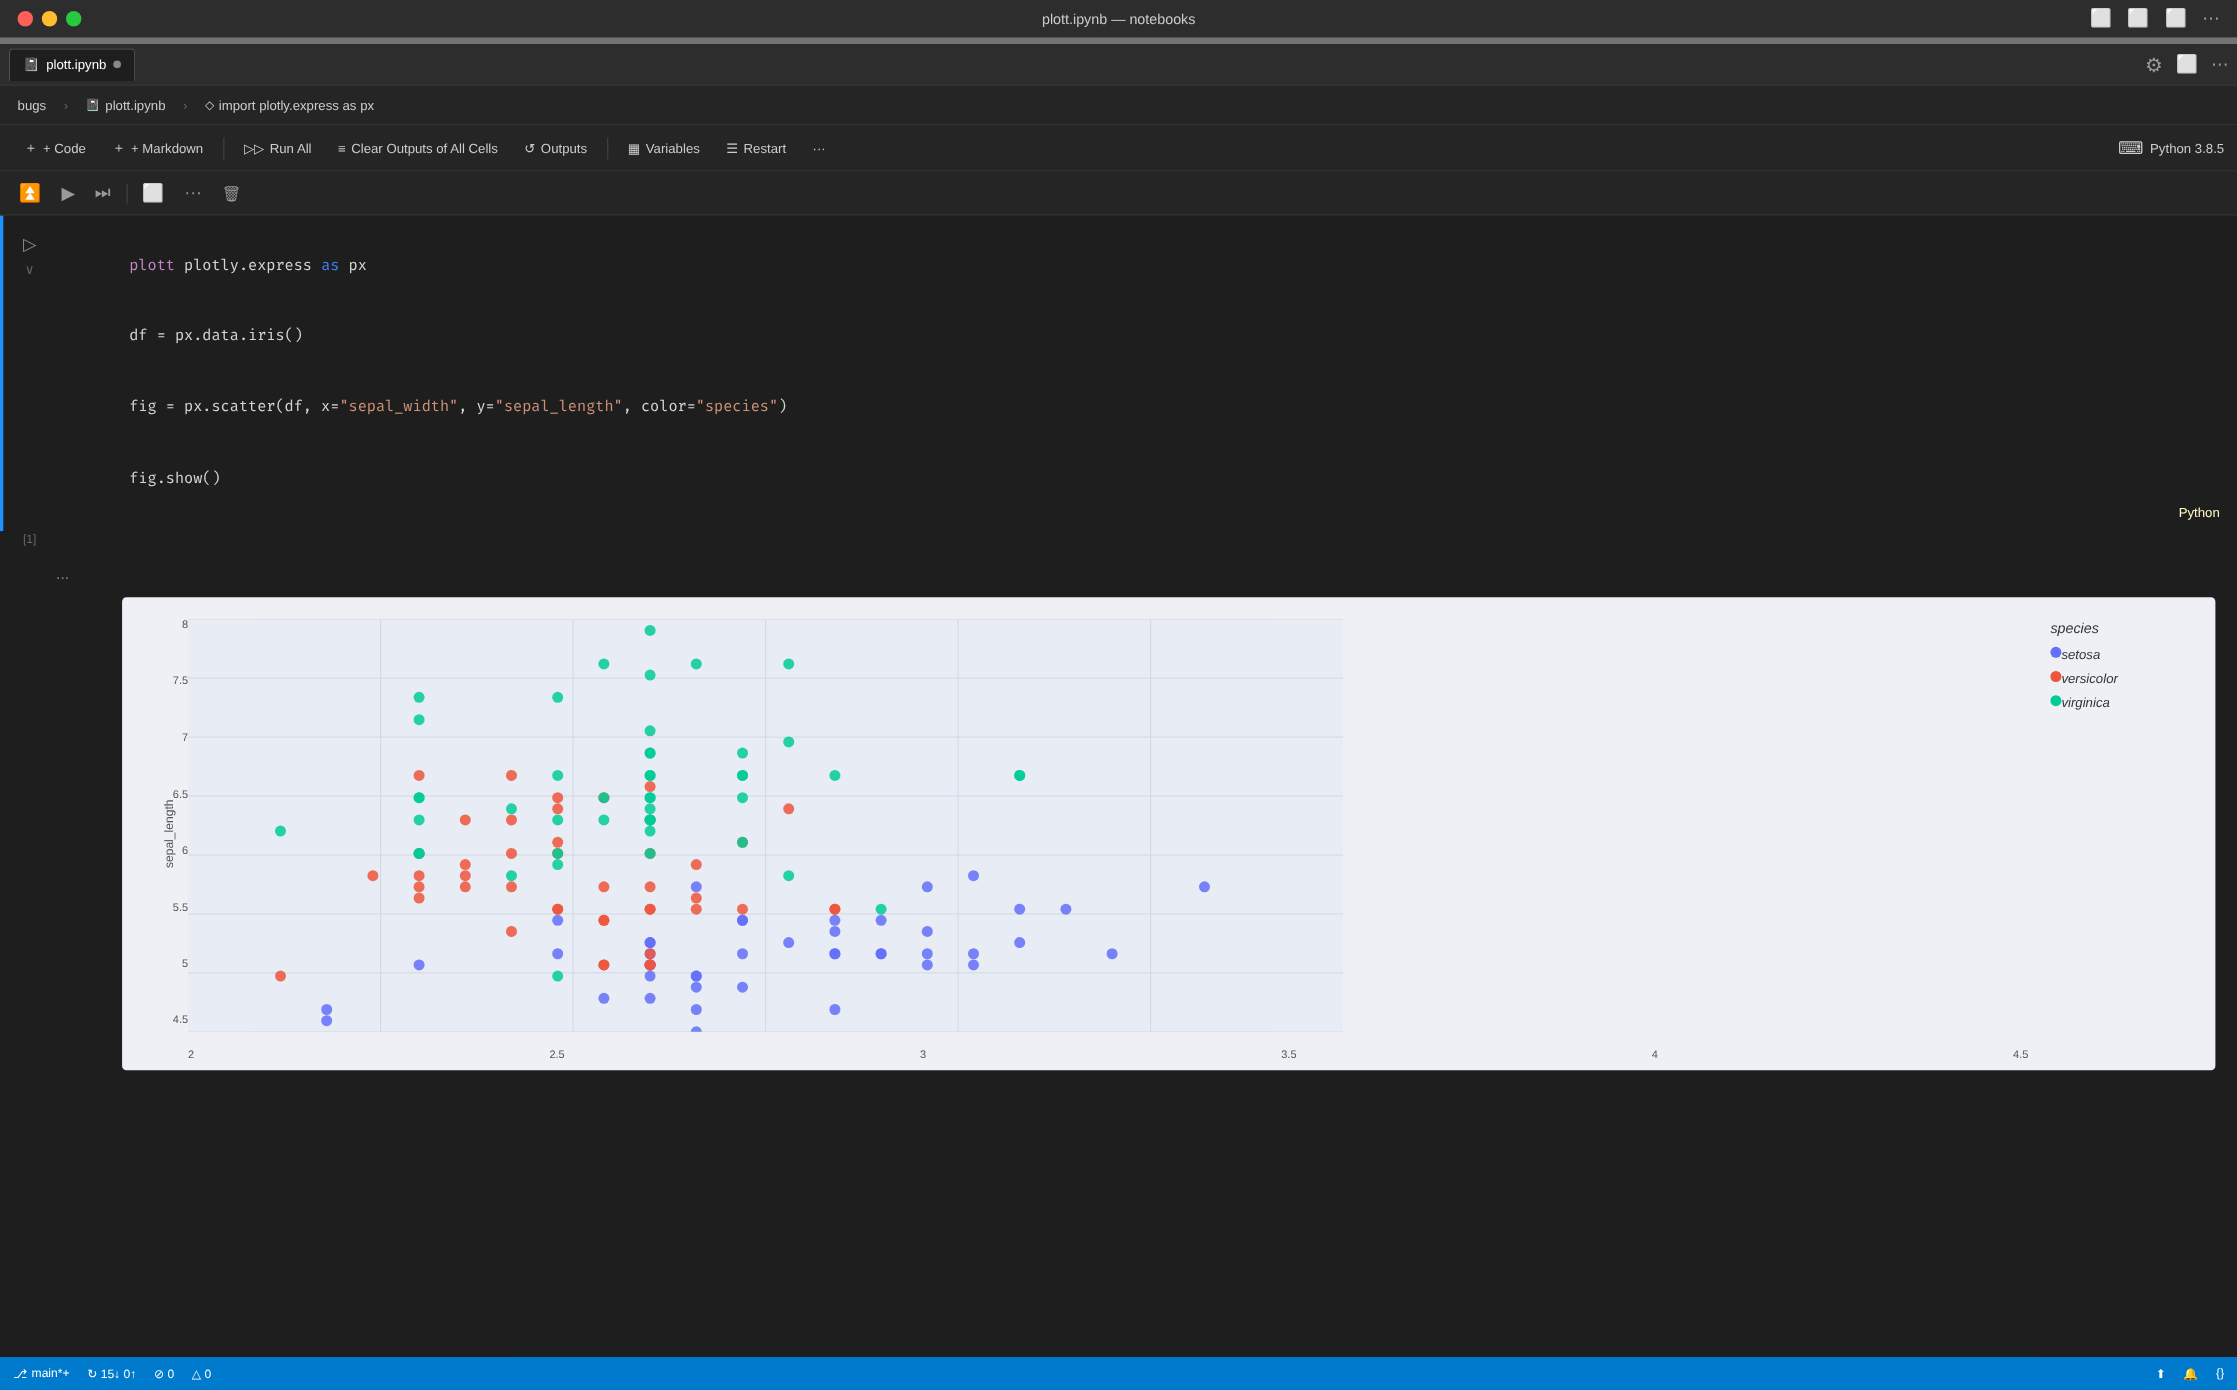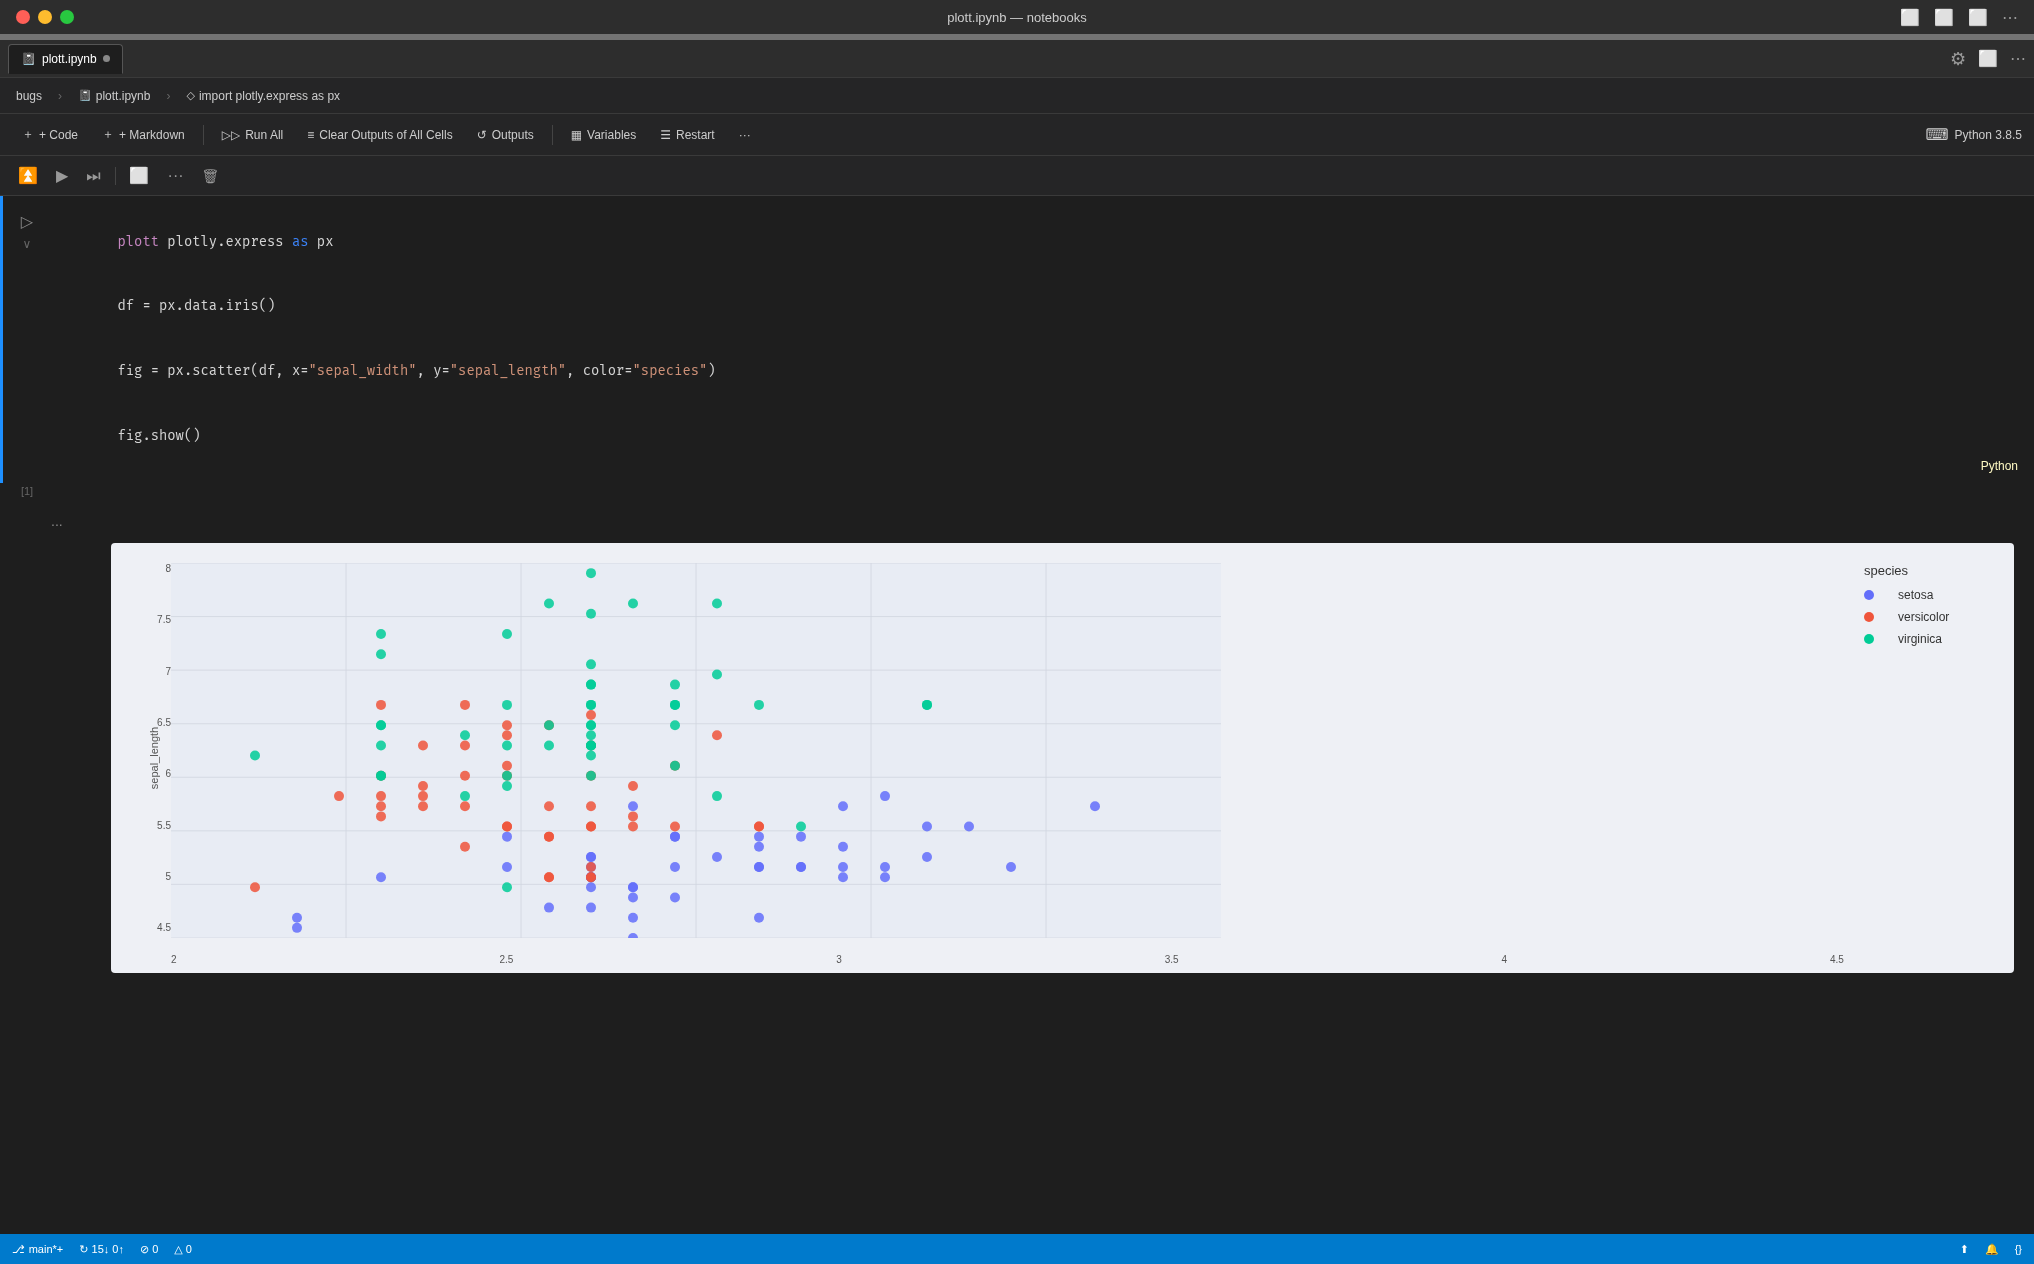--- a/index.html
+++ b/index.html
@@ -208,23 +208,24 @@
       display: flex;
     }
     .plot-main {
       flex: 1;
       position: relative;
       padding: 20px 10px 40px 60px;
     }
     .plot-legend {
       width: 160px;
       padding: 20px 10px;
+      font-style: italic;
     }
     .legend-title { font-size: 13px; color: #333; font-weight: 500; margin-bottom: 10px; font-family: sans-serif; }
-    .legend-item { display: flex; align-items: center; gap: 24px; margin-bottom: 8px; font-size: 12px; color: #333; font-family: sans-serif; }
+    .legend-item { display: flex; align-items: flex-start; gap: 0; margin-bottom: 8px; font-size: 12px; color: #333; font-family: sans-serif; }
     .legend-dot { width: 10px; height: 10px; border-radius: 50%; }
 
     .y-axis-label {
       position: absolute;
       left: 12px;
       top: 50%;
       transform: translateY(-50%) rotate(-90deg);
       font-size: 11px;
       color: #555;
       font-family: sans-serif;

